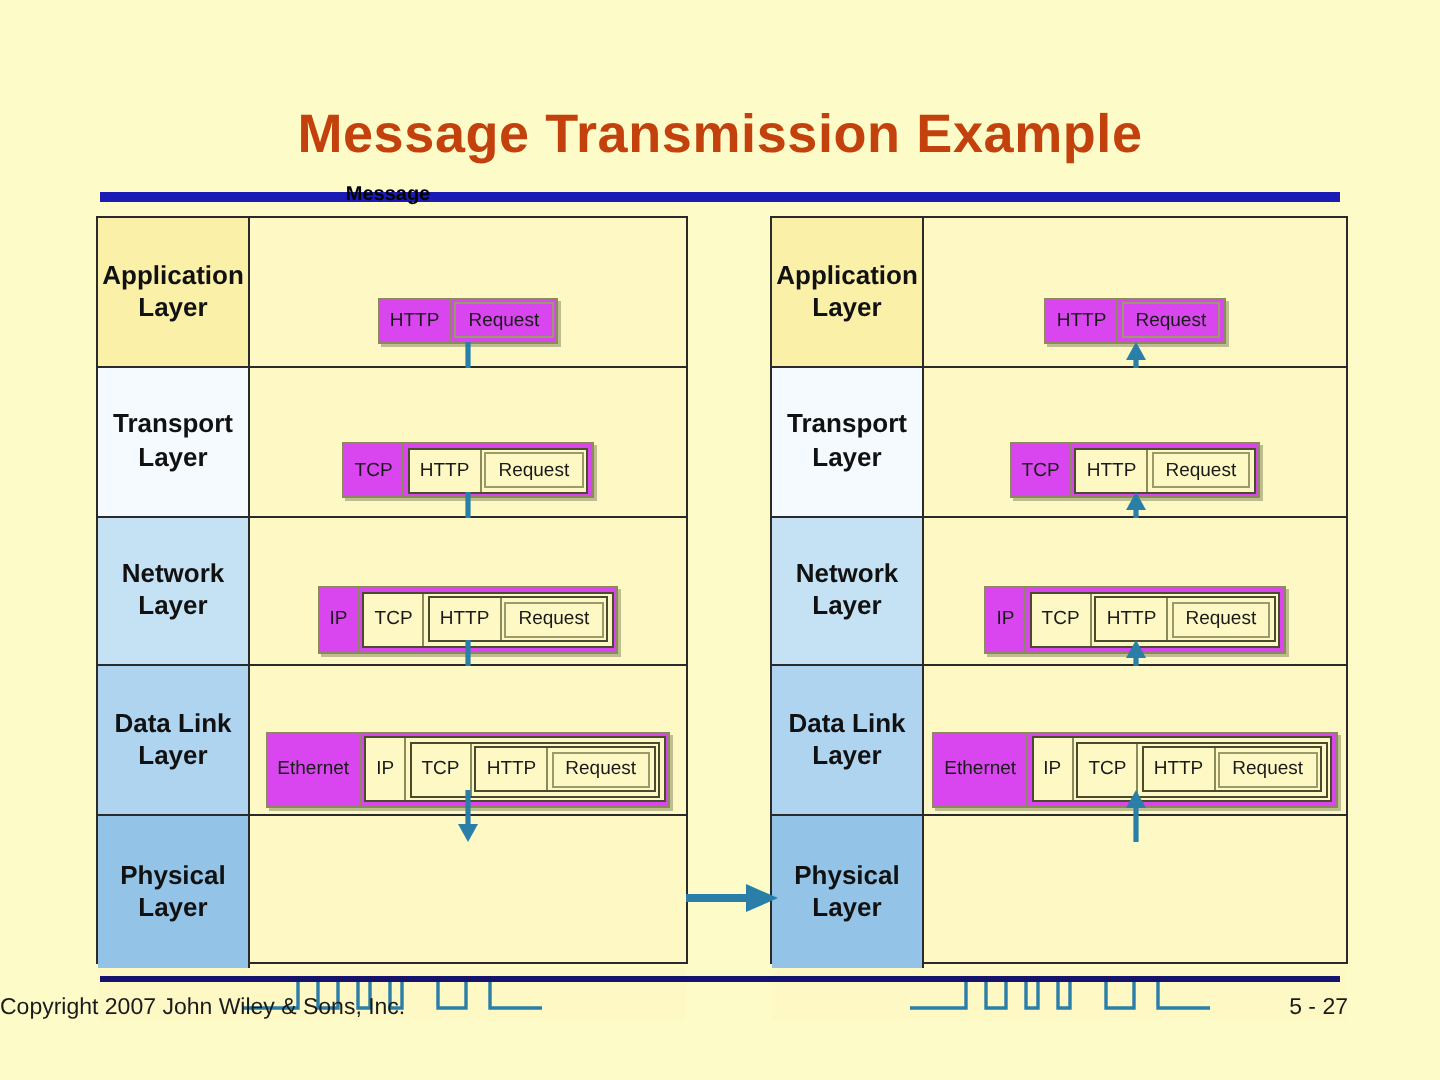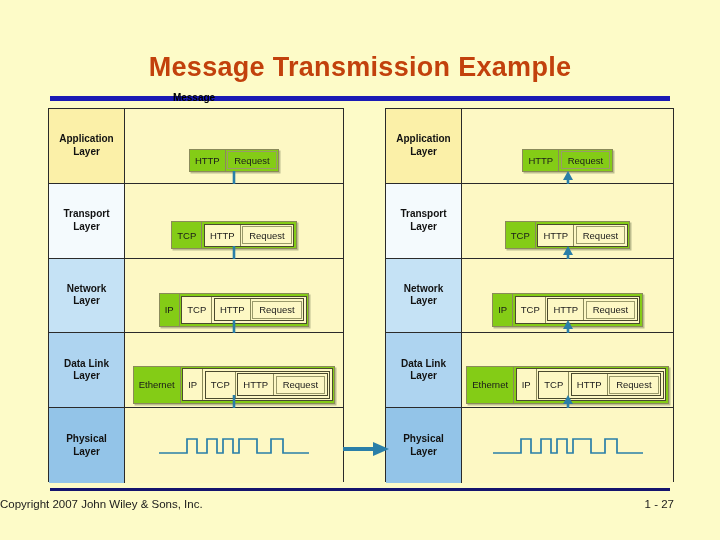--- a/index.html
+++ b/index.html
@@ -57,52 +57,52 @@
   #panel-receiver{ left:341px; width:289px; }
 
   .layer-row{
     position:relative;
     height:74.8px;
     border-bottom:1.2px solid #2a2a2a;
     box-sizing:border-box;
     display:flex;
     align-items:stretch;
   }
-  .layer-row:last-child{ border-bottom:none; }
+  .layer-row:last-child{ border-bottom:none;flex-direction:column; }
 
   .layer-label{
     width:76px;
     flex:0 0 76px;
     border-right:1.4px solid #2a2a2a;
     box-sizing:border-box;
     display:flex;
     flex-direction:column;
     align-items:center;
     justify-content:center;
-    font-size:10px;
+    font-size:13px;
     font-weight:bold;
     color:#111;
     line-height:1.25;
     text-align:center;
   }
   .layer-body{
     flex:1 1 auto;
     position:relative;
     background:#fdf8c4;
     display:flex;
     align-items:center;
     justify-content:center;
   }
 
   
   .pdu{
     display:flex;
     align-items:stretch;
     border:1.3px solid #8a8a5a;
-    background:#84cc16;
+    background:#d946ef;
     box-shadow:1.5px 1.5px 0 0 #bdbd8f;
     box-sizing:border-box;
     margin-top:29px;
   }
 
   .seg{
     display:flex;
     align-items:center;
     justify-content:center;
     font-size:9.5px;
@@ -373,13 +373,13 @@
 
   <svg id="transmit-arrow" viewBox="0 0 46 16">
     <line x1="0" y1="8" x2="34" y2="8" stroke="#2a7fa8" stroke-width="4"></line>
     <polygon points="30,1 46,8 30,15" fill="#2a7fa8"></polygon>
   </svg>
 
 </div>
 
 <div id="footer-rule"></div>
 <div id="footer-copyright">Copyright 2007 John Wiley &amp; Sons, Inc.</div>
-<div id="footer-pagenum">1 - 27</div>
+<div id="footer-pagenum">5 - 27</div>
 
 </body></html>

